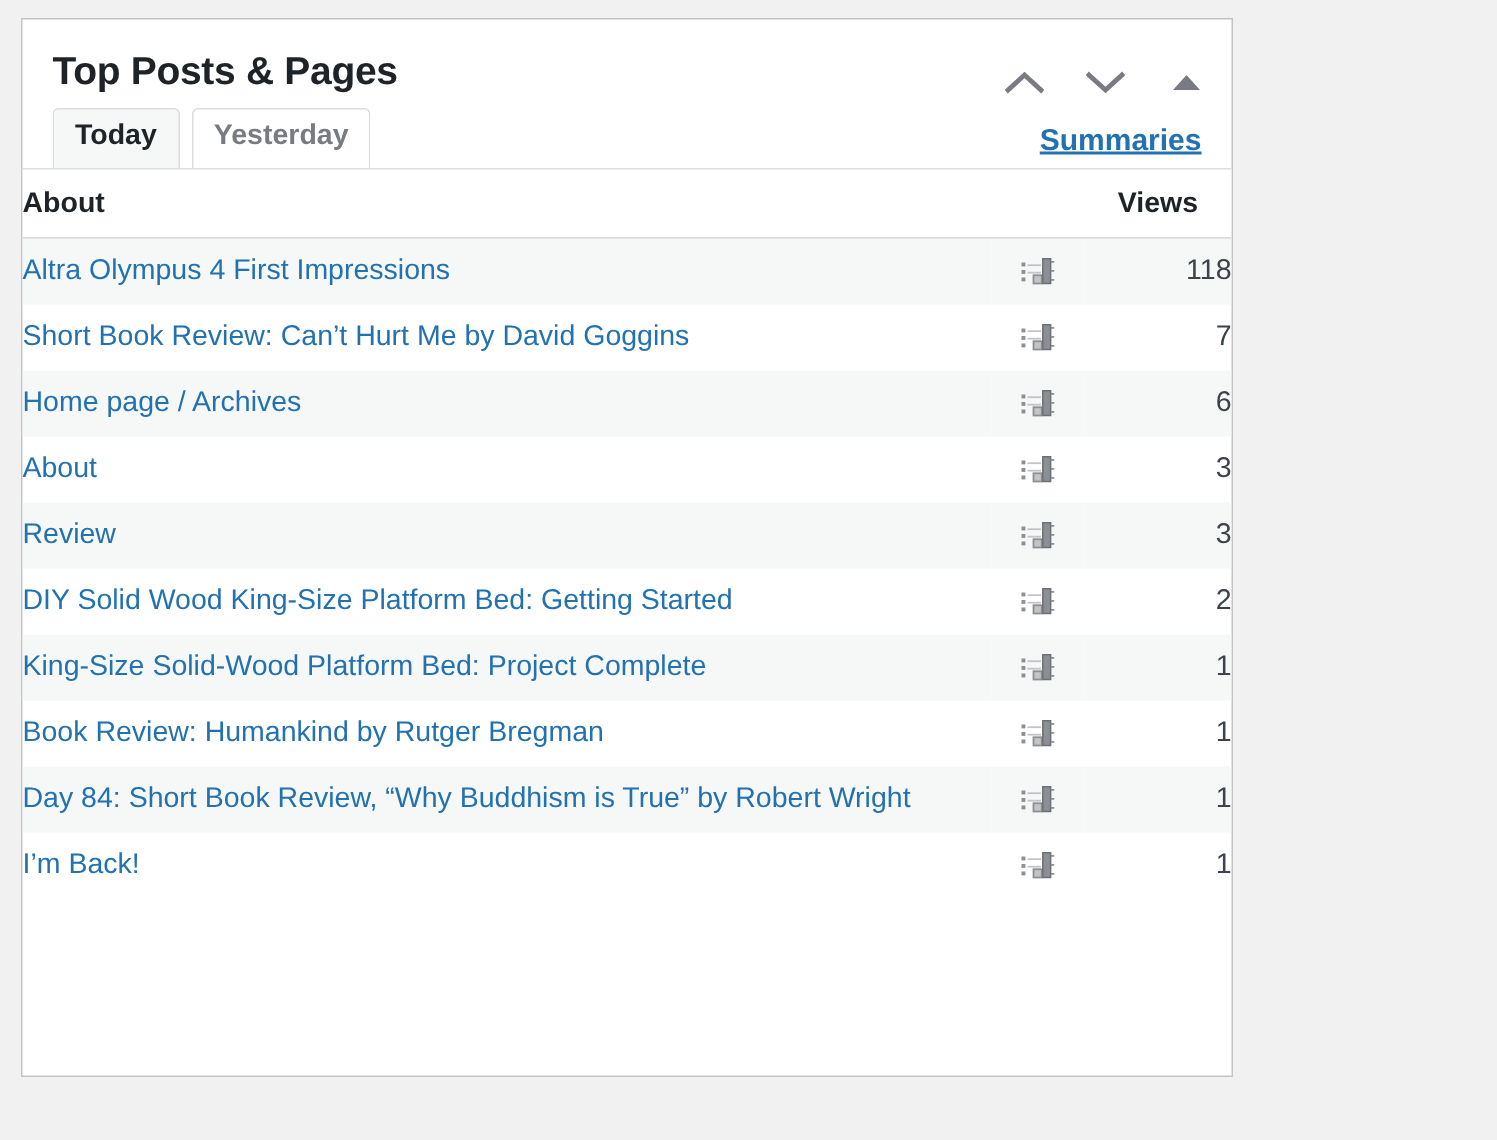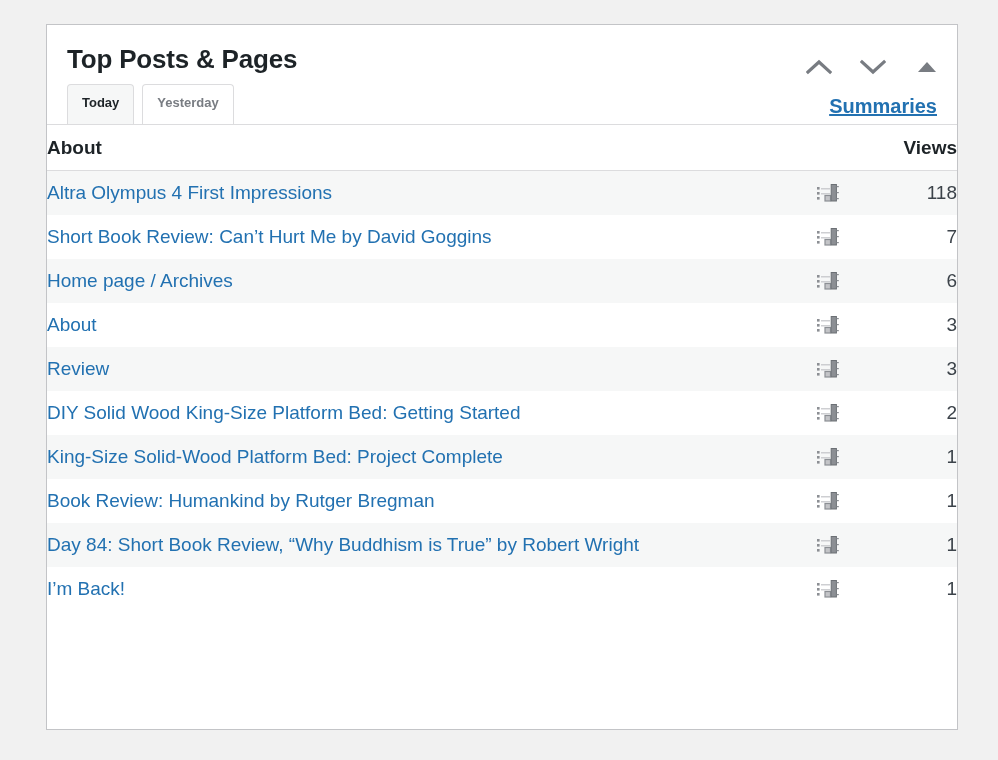--- a/index.html
+++ b/index.html
@@ -10,28 +10,27 @@
     width: 998px;
     height: 760px;
     background: #f1f1f1;
     font-family: "Liberation Sans", sans-serif;
     -webkit-font-smoothing: antialiased;
   }
 
   .panel {
     position: absolute;
     left: 14px;
-    top: 24px;
-    width: 912px;
+    top: 12px;
+    width: 808px;
     height: 706px;
     background: #ffffff;
     border: 1px solid #c3c4c7;
     box-sizing: border-box;
     overflow: hidden;
-    margin-left: 32px;
   }
 
   
   .panel-header {
     position: relative;
     padding: 16px 20px 0 20px;
     box-sizing: border-box;
   }
   .panel-title {
     font-size: 26px;
@@ -75,21 +74,21 @@
     bottom: 0;
     display: flex;
     gap: 8px;
     align-items: flex-end;
   }
   .tab {
     border: 1px solid #dcdcde;
     border-bottom: none;
     border-radius: 4px 4px 0 0;
     padding: 5px 14px 8px 14px;
-    font-size: 13px;
+    font-size: 19px;
     font-weight: bold;
     line-height: 26px;
     cursor: pointer;
     background: #ffffff;
     color: #787c82;
   }
   .tab.active {
     background: #f6f7f7;
     color: #1d2327;
   }
@@ -126,21 +125,20 @@
     font-weight: bold;
     color: #1d2327;
     background: #ffffff;
     border-bottom: 1px solid #dcdcde;
   }
   th.th-title {
     text-align: left;
     padding-left: 20px;
   }
   th.th-views {
-    text-align: right;
     padding-right: 22px;
   }
 
   tbody tr { height: 44px; }
   tbody tr.alt { background: #f6f7f7; }
 
   td.cell-title {
     padding-left: 20px;
     font-size: 19px;
     line-height: 24px;

